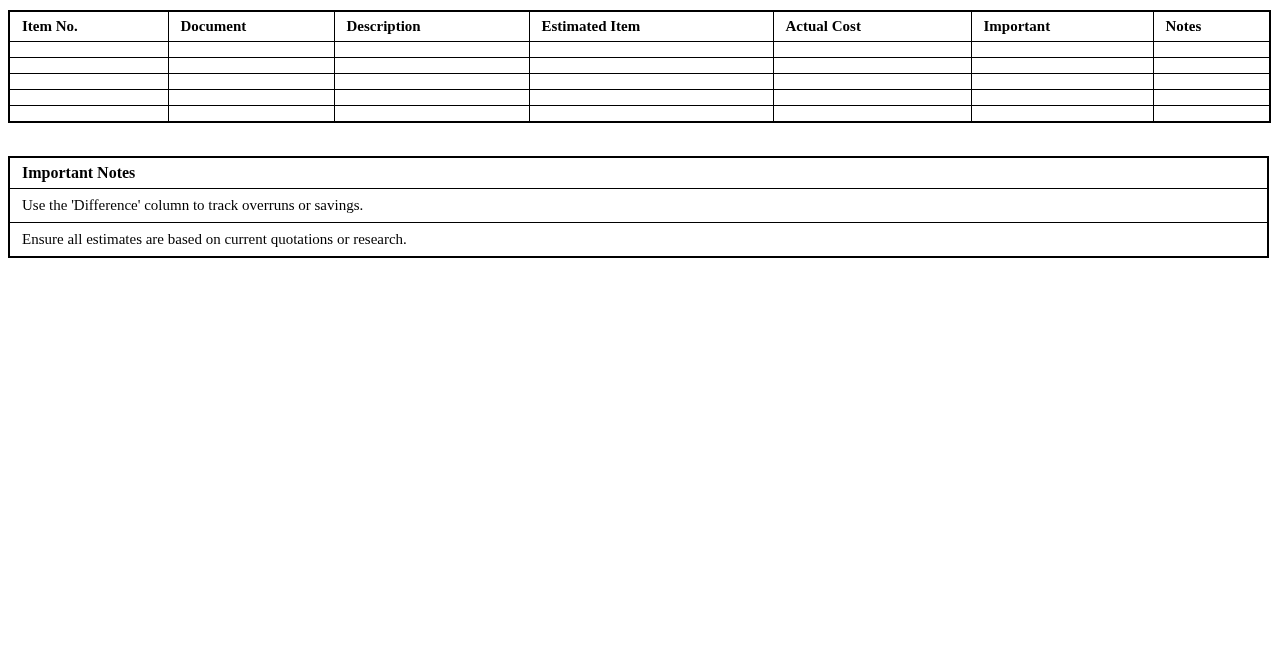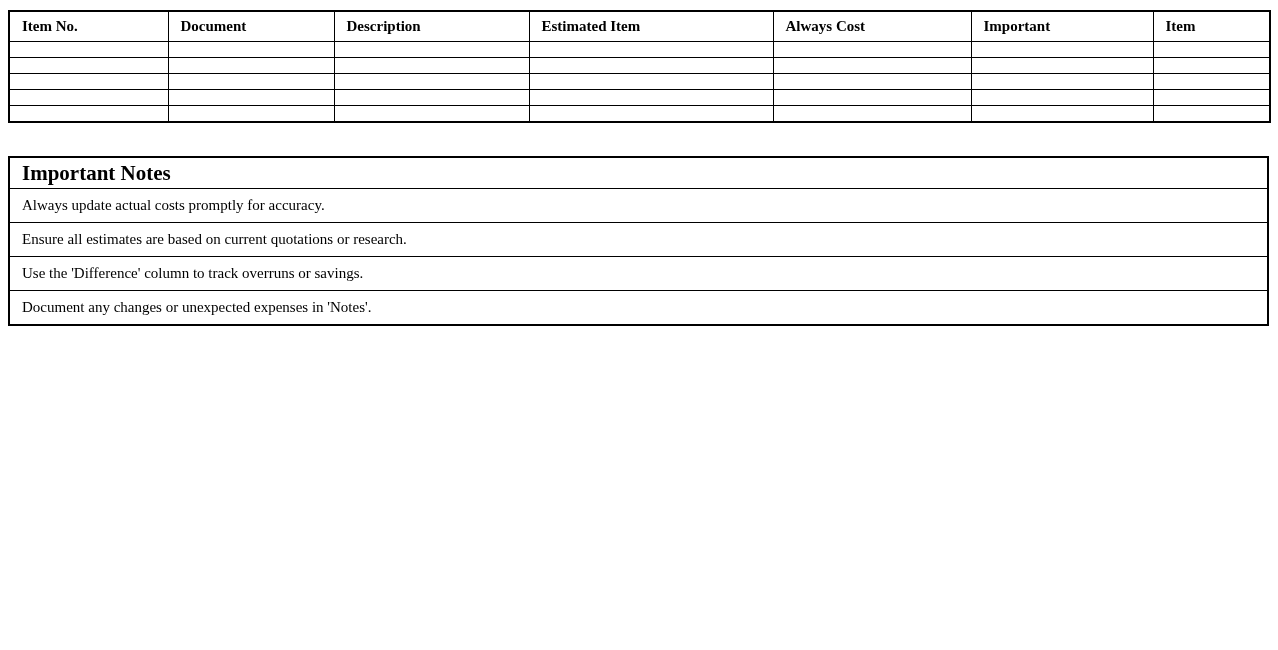--- a/index.html
+++ b/index.html
@@ -58,21 +58,21 @@
     border: 2px solid #000000;
   }
   table.notes td {
     border: 1px solid #000000;
     padding: 0 8px 0 12px;
     vertical-align: middle;
     overflow: hidden;
   }
   td.notes-title {
     height: 30px;
-    font-size: 21px;
+    font-size: 16px;
     font-weight: bold;
   }
   td.note {
     height: 33px;
     font-size: 15px;
   }
 </style>
 </head>
 <body>
 
@@ -87,23 +87,23 @@
       <col class="c4">
         <col class="c5">
         <col class="c6">
     </colgroup>
     <thead>
       <tr>
         <th>Item No.</th>
         <th>Document</th>
         <th>Description</th>
         <th>Estimated Item</th>
-        <th>Always Cost</th>
+        <th>Actual Cost</th>
         <th>Important</th>
-        <th>Item</th>
+        <th>Notes</th>
       </tr>
     </thead>
     <tbody>
       <tr>
         <td class="cell"></td>
         <td class="cell"></td>
         <td class="cell"></td>
         <td class="cell"></td>
         <td class="cell"></td>
         <td class="cell"></td>
@@ -147,27 +147,21 @@
       </tr>
     </tbody>
   </table>
 
   <table class="notes">
     <tbody>
       <tr>
         <td class="notes-title">Important Notes</td>
       </tr>
       <tr>
-        <td class="note">Always update actual costs promptly for accuracy.</td>
+        <td class="note">Use the 'Difference' column to track overruns or savings.</td>
       </tr>
       <tr>
         <td class="note">Ensure all estimates are based on current quotations or research.</td>
-      </tr>
-      <tr>
-        <td class="note">Use the 'Difference' column to track overruns or savings.</td>
-      </tr>
-      <tr>
-        <td class="note">Document any changes or unexpected expenses in 'Notes'.</td>
       </tr>
     </tbody>
   </table>
 
 </div>
 
 </body></html>

